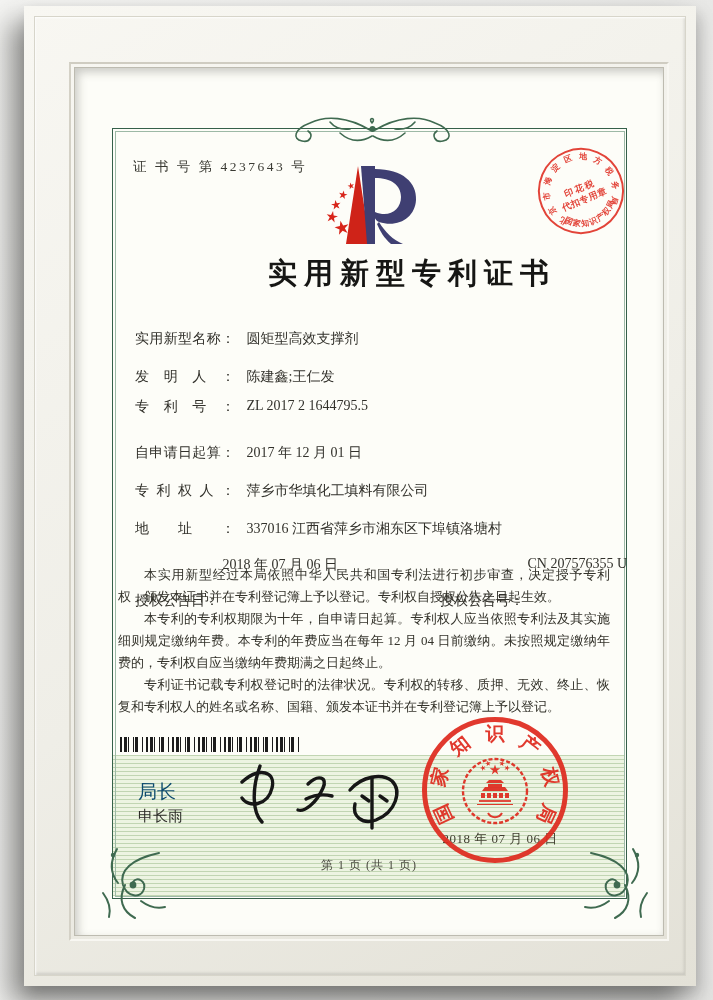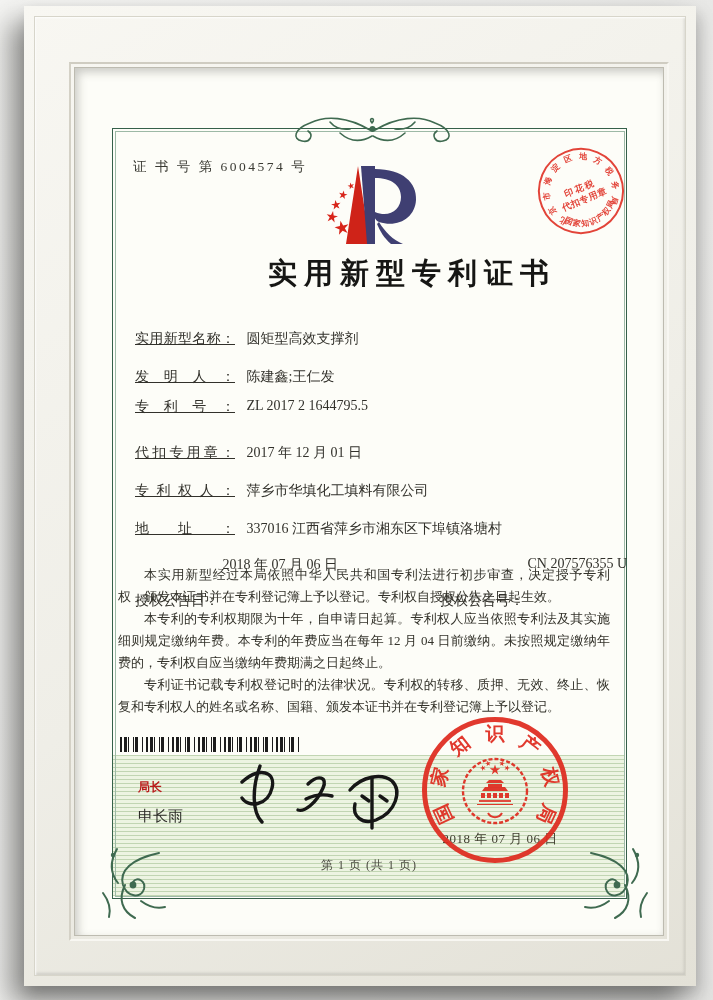--- a/index.html
+++ b/index.html
@@ -37,37 +37,37 @@
       repeating-linear-gradient(180deg, rgba(122,163,101,.38) 0 1px, rgba(122,163,101,0) 1px 4px),
       var(--band_green,#edf4e2);
   }
   .cert-no{position:absolute;left:58px;top:90px;font-size:13.5px;letter-spacing:2.5px;color:#3a3a33;}
   .logo{position:absolute;left:220px;top:96px;}
   .title{
     position:absolute;left:0;top:186px;width:588px;text-align:center;
     font-size:29px;font-weight:bold;letter-spacing:7px;color:#161614;margin-left:43px;
   }
   .frow{position:absolute;left:60px;font-size:14px;color:#32312b;white-space:nowrap;}
-  .flabel{display:inline-block;width:100px;text-align:justify;text-align-last:justify;vertical-align:top;text-decoration:underline;}
+  .flabel{display:inline-block;width:100px;text-align:justify;text-align-last:justify;vertical-align:top;}
   .fvalue{margin-left:8px;}
   .glabel{display:inline-block;vertical-align:top;margin-top:36px;}
   .grow{position:absolute;font-size:14px;color:#32312b;white-space:nowrap;}
   .paras{position:absolute;left:43px;top:496px;width:492px;}
   .paras p{margin:0;font-size:13px;line-height:22px;text-align:justify;text-indent:2em;color:#33322a;}
   .barcode{
     position:absolute;left:45px;top:669px;width:182px;height:15px;
     background:repeating-linear-gradient(90deg,
       #1c1c1c 0 2px, transparent 2px 4px,
       #1c1c1c 4px 7px, transparent 7px 8px,
       #1c1c1c 8px 9px, transparent 9px 13px,
       #1c1c1c 13px 14px, transparent 14px 15px,
       #1c1c1c 15px 18px, transparent 18px 22px,
       #1c1c1c 22px 23px, transparent 23px 26px);
   }
-  .signer-title{position:absolute;left:63px;top:711px;font-size:12px;color:#b91c1c;font-weight:bold;}
+  .signer-title{position:absolute;left:63px;top:711px;font-size:19px;color:#0c4a6e;}
   .signer-name{position:absolute;left:63px;top:739px;font-size:15px;color:#2b2b27;}
   .signature{position:absolute;left:145px;top:686px;}
   .seal-date{position:absolute;left:340px;top:762px;width:170px;text-align:center;
     font-size:13px;letter-spacing:.5px;color:#3f3e2f;}
   .ip-seal{position:absolute;left:345px;top:647px;width:150px;height:150px;color:var(--seal_red,#df2b1f);opacity:.93;}
   .ip-seal .ring-circle{position:absolute;inset:2px;border:5px solid var(--seal_red,#df2b1f);border-radius:50%;}
   .ring{position:absolute;inset:0;}
   .ring-ch{position:absolute;left:50%;top:50%;font-weight:bold;
     font-family:"Liberation Sans","DejaVu Sans",sans-serif;line-height:1;}
   .emblem{position:absolute;left:39px;top:40px;}
@@ -135,21 +135,21 @@
         <path d="M70,12 C42,18 30,30 34,44 C38,56 52,58 55,48 C57,40 48,35 44,41"></path>
         <path d="M36,44 C29,58 33,70 46,77"></path>
         <path d="M28,8 C21,20 21,32 29,42"></path>
         <path d="M52,60 C60,66 68,68 76,66"></path>
         <path d="M14,52 C20,60 22,68 20,76"></path>
       </g>
       <circle cx="44" cy="44" r="3.4" fill="#3f6a50"></circle>
       <circle cx="24" cy="14" r="2.2" fill="#3f6a50"></circle>
     </svg>
 
-    <div class="cert-no">证 书 号 第 6004574 号</div>
+    <div class="cert-no">证 书 号 第 4237643 号</div>
 
     <div class="tax-stamp">
       <div class="ring-circle"></div>
       <div class="ring">
           <span class="ring-ch" style="font-size: 8px; transform: translate(-50%, -50%) rotate(-128deg) translateY(-34px);">北</span>
           <span class="ring-ch" style="font-size: 8px; transform: translate(-50%, -50%) rotate(-102.4deg) translateY(-34px);">京</span>
           <span class="ring-ch" style="font-size: 8px; transform: translate(-50%, -50%) rotate(-76.8deg) translateY(-34px);">市</span>
           <span class="ring-ch" style="font-size: 8px; transform: translate(-50%, -50%) rotate(-51.2deg) translateY(-34px);">海</span>
           <span class="ring-ch" style="font-size: 8px; transform: translate(-50%, -50%) rotate(-25.6deg) translateY(-34px);">淀</span>
           <span class="ring-ch" style="font-size: 8px; transform: translate(-50%, -50%) rotate(0deg) translateY(-34px);">区</span>
@@ -194,21 +194,21 @@
     </div>
     <div class="frow" style="top:300px">
       <span class="flabel">发明人：</span>
       <span class="fvalue">陈建鑫;王仁发</span>
     </div>
     <div class="frow" style="top:330px">
       <span class="flabel">专利号：</span>
       <span class="fvalue">ZL 2017 2 1644795.5</span>
     </div>
     <div class="frow" style="top:376px">
-      <span class="flabel">代扣专用章：</span>
+      <span class="flabel">自申请日起算：</span>
       <span class="fvalue">2017 年 12 月 01 日</span>
     </div>
     <div class="frow" style="top:414px">
       <span class="flabel">专利权人：</span>
       <span class="fvalue">萍乡市华填化工填料有限公司</span>
     </div>
     <div class="frow" style="top:452px">
       <span class="flabel">地址：</span>
       <span class="fvalue">337016 江西省萍乡市湘东区下埠镇洛塘村</span>
     </div>

